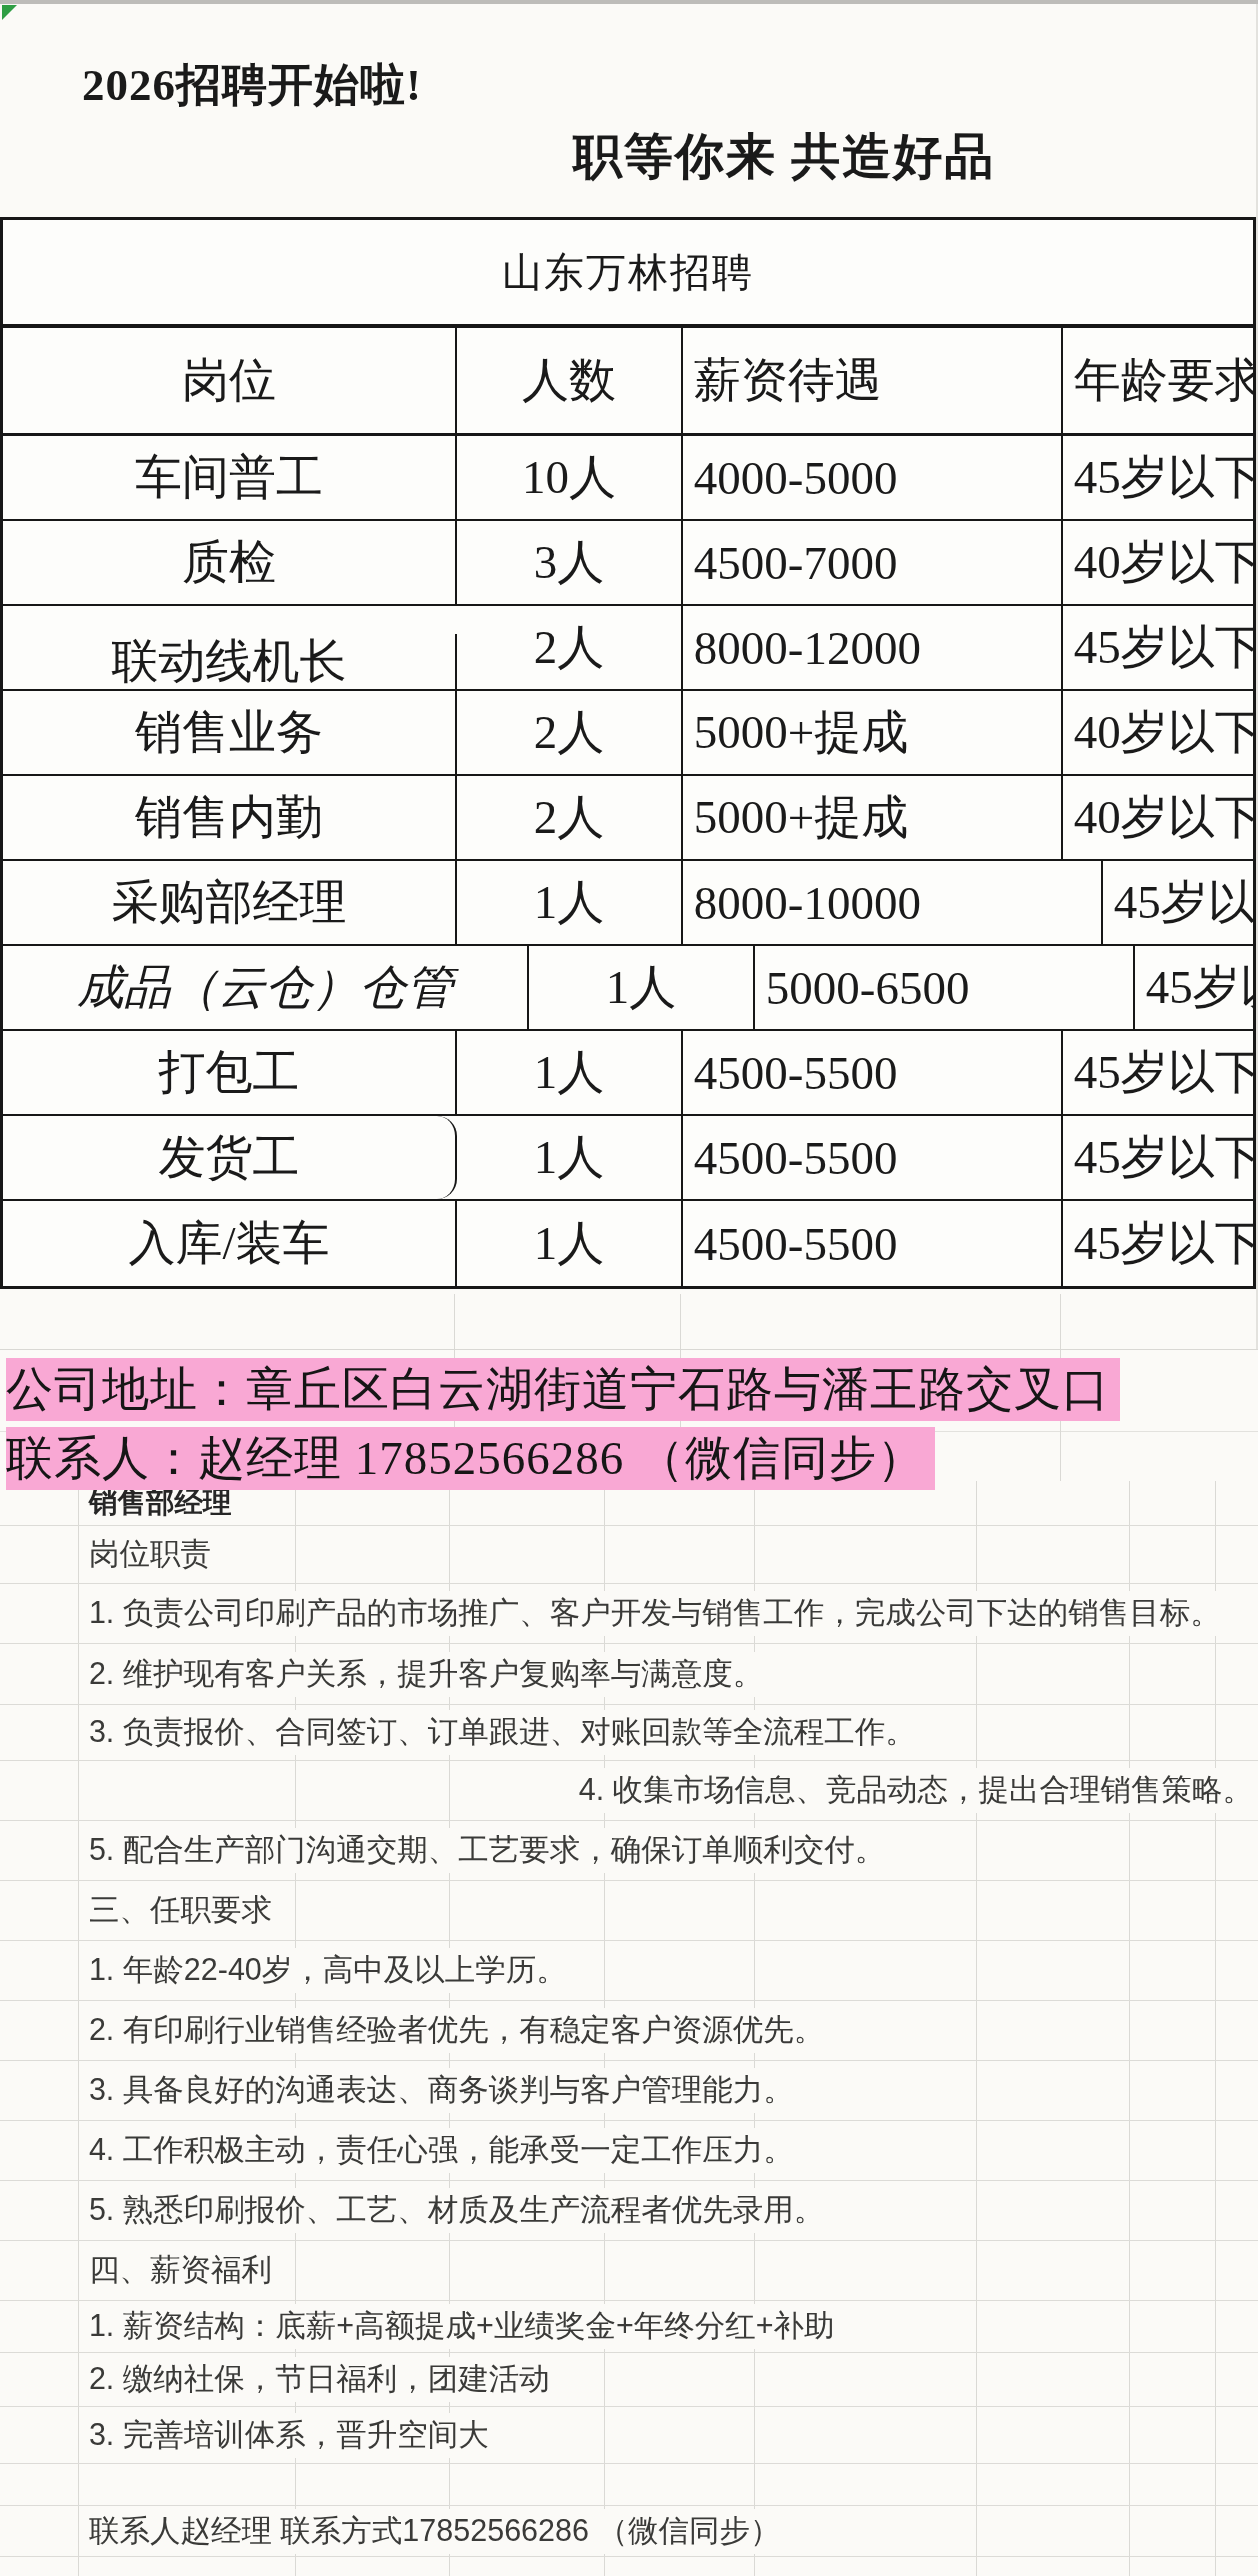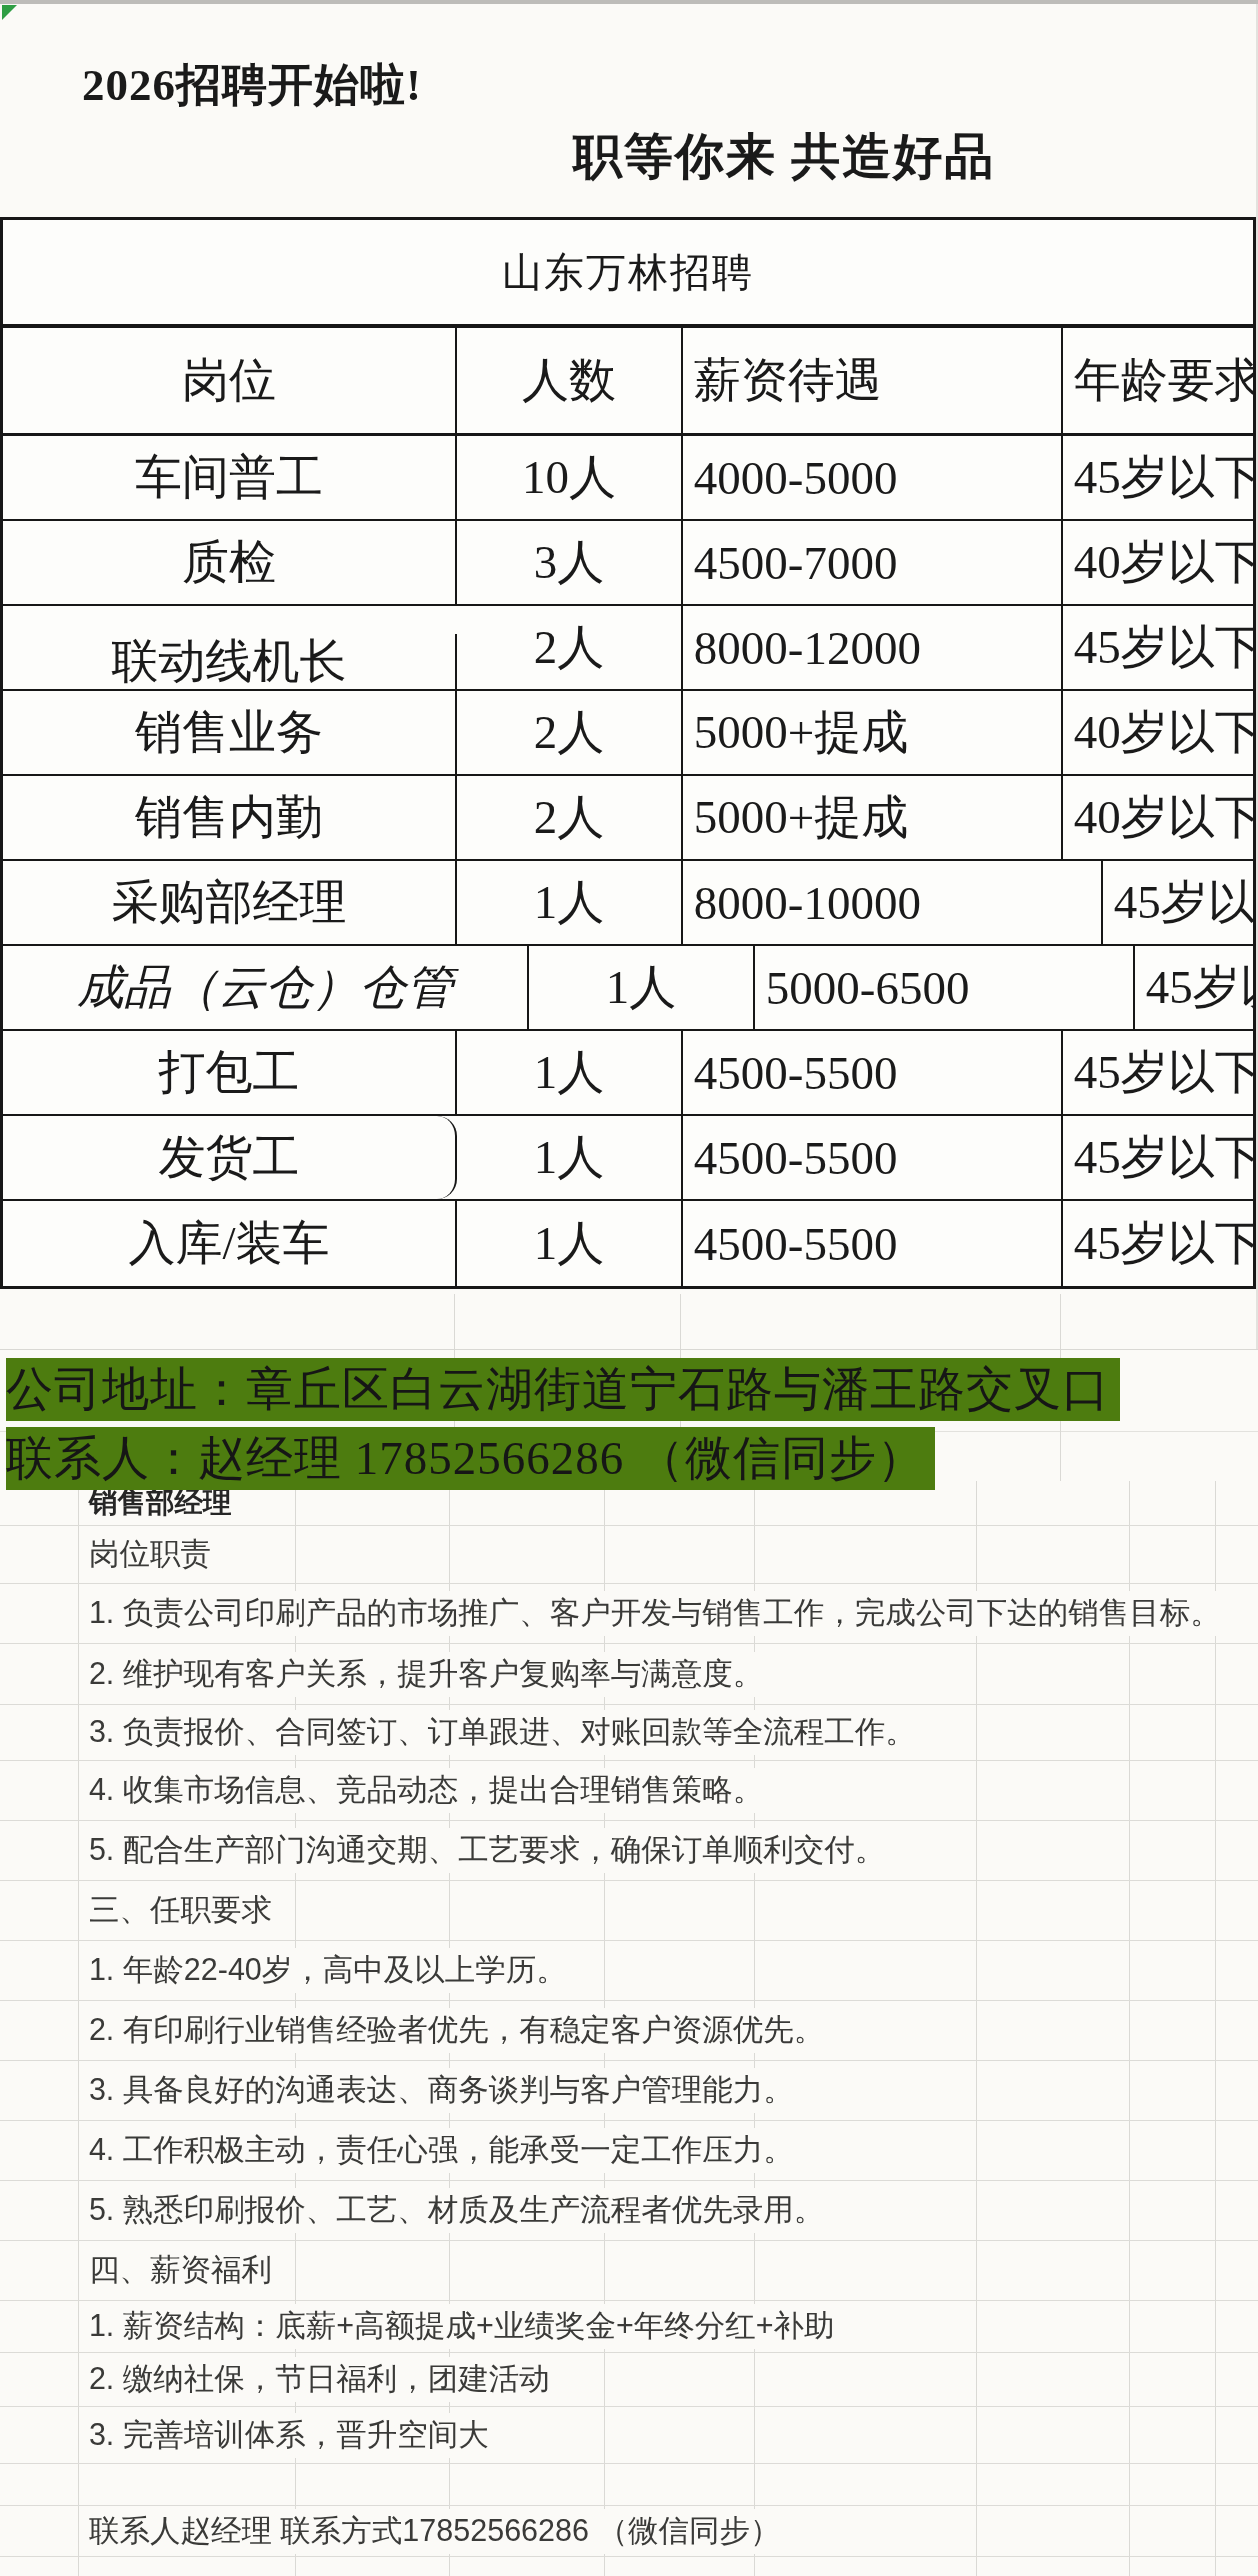--- a/index.html
+++ b/index.html
@@ -45,21 +45,21 @@
   .vline{position:absolute;top:0;width:1px;background:#dad9d5;}
   .sheet-lower{
     position:absolute;left:0;top:1349px;width:1259px;height:1227px;
     background:#fbfaf7;border-top:1px solid #d9d8d4;box-sizing:border-box;
   }
   .addr-midline{position:absolute;left:0;top:81px;width:1259px;height:1px;background:#e3e2de;}
   .addr1,.addr2{position:absolute;left:5.9px;white-space:nowrap;z-index:3;}
   .addr1{top:7.9px;}
   .addr2{top:77px;}
   .addr1 span,.addr2 span{
-    display:inline-block;background:#4d7c0f;font-size:47px;letter-spacing:1px;padding-right:9.8px;color:#161616;
+    display:inline-block;background:#f9a8d4;font-size:47px;letter-spacing:1px;padding-right:9.8px;color:#161616;
   }
   .detail-grid{position:absolute;left:0;top:131px;width:1259px;height:1096px;z-index:1;}
   .detail-rows{
     position:absolute;left:0;top:131px;width:1259px;z-index:2;
     font-family:"Liberation Sans","DejaVu Sans",sans-serif;color:#3a3a38;
   }
   .drow{
     box-sizing:border-box;border-bottom:1px solid #dcdbd7;
     display:flex;align-items:center;
   }
@@ -186,21 +186,21 @@
         </div>
         <div class="drow" style="height: 60px;">
           <span>1. 负责公司印刷产品的市场推广、客户开发与销售工作，完成公司下达的销售目标。</span>
         </div>
         <div class="drow" style="height: 61px;">
           <span>2. 维护现有客户关系，提升客户复购率与满意度。</span>
         </div>
         <div class="drow" style="height: 56px;">
           <span>3. 负责报价、合同签订、订单跟进、对账回款等全流程工作。</span>
         </div>
-        <div class="drow" style="height: 60px;">
+        <div class="drow" style="height: 60px; justify-content: flex-end;">
           <span>4. 收集市场信息、竞品动态，提出合理销售策略。</span>
         </div>
         <div class="drow" style="height: 60px;">
           <span>5. 配合生产部门沟通交期、工艺要求，确保订单顺利交付。</span>
         </div>
         <div class="drow" style="height: 60px;">
           <span>三、任职要求</span>
         </div>
         <div class="drow" style="height: 60px;">
           <span>1. 年龄22-40岁，高中及以上学历。</span>

